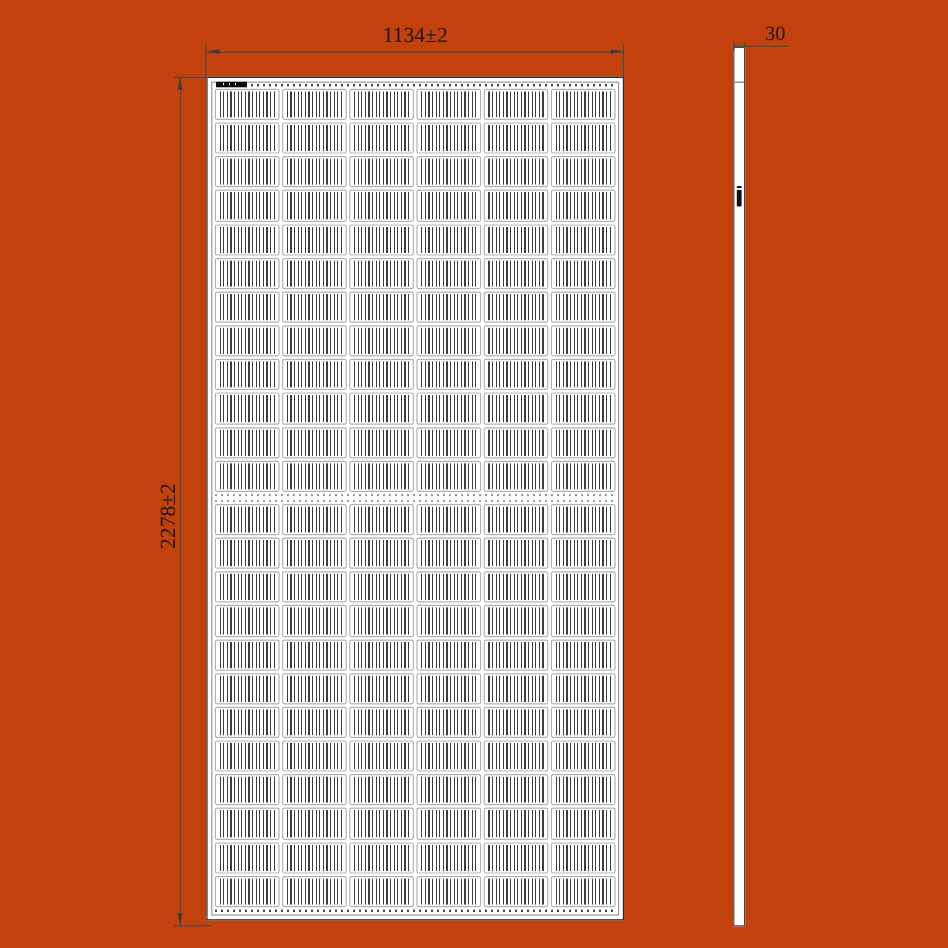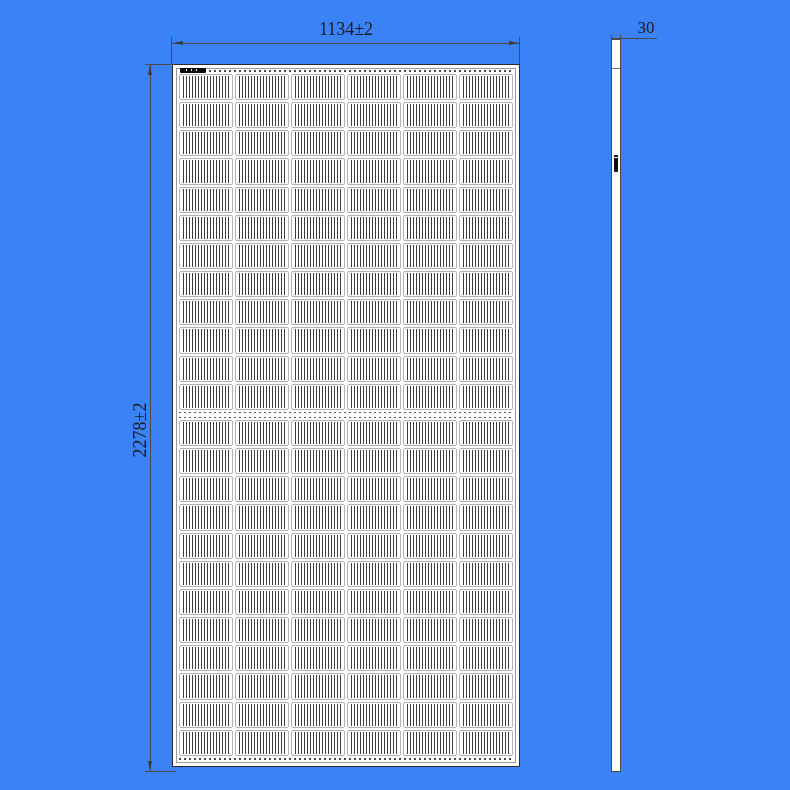--- a/index.html
+++ b/index.html
@@ -5,21 +5,21 @@
   html, body {
     margin: 0;
     padding: 0;
     background: #ffffff;
     font-family: "Liberation Serif", "DejaVu Serif", serif;
   }
   .canvas {
     position: relative;
     width: 790px;
     height: 790px;
-    background: #3b82f6;
+    background: #c2410c;
     overflow: hidden;
   }
 
   
   .panel {
     position: absolute;
     left: 172px;
     top: 64px;
     width: 348px;
     height: 703px;

